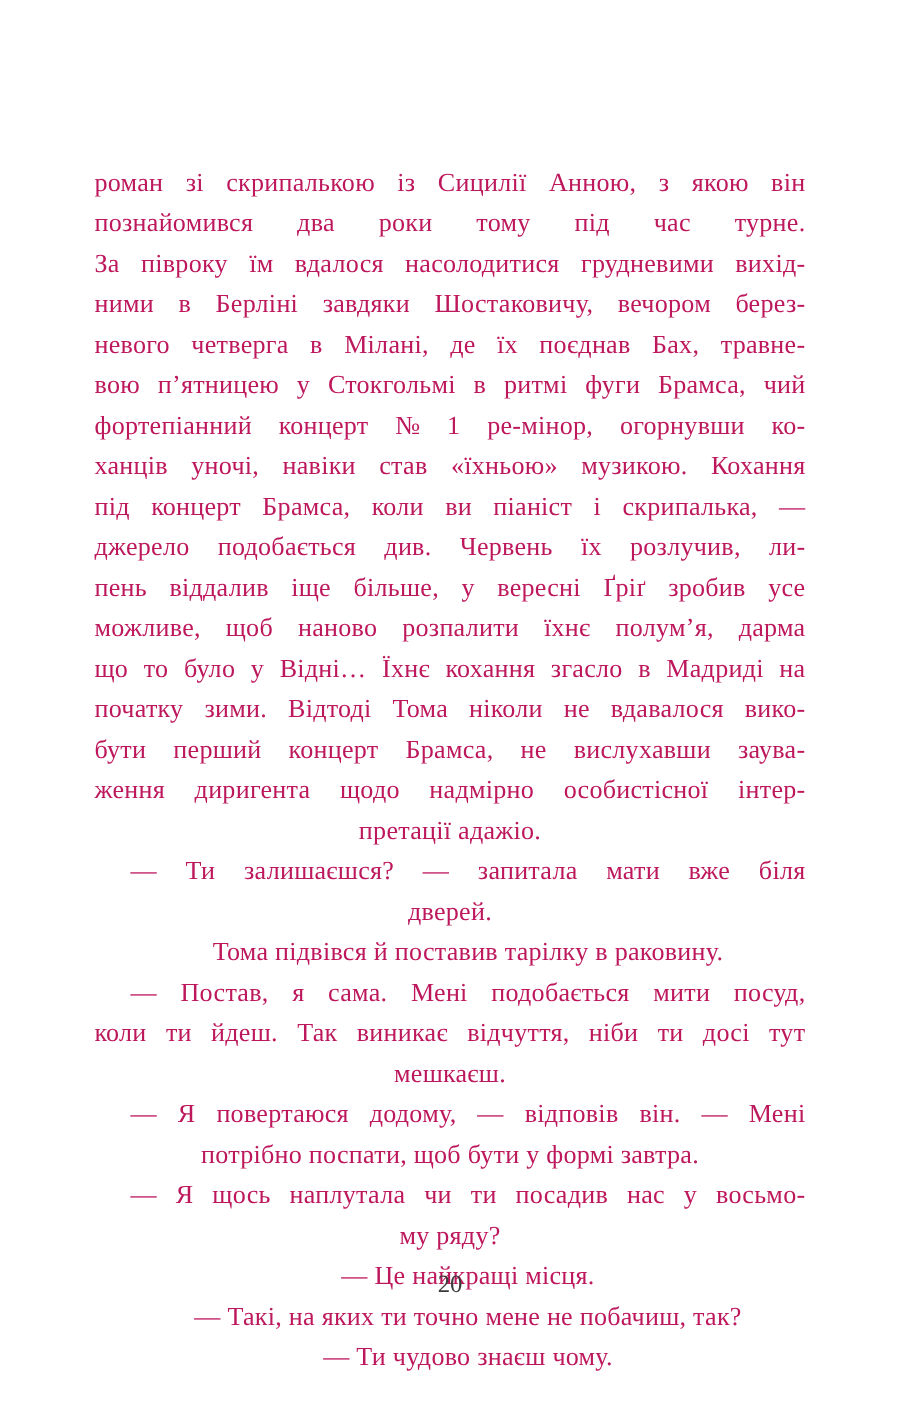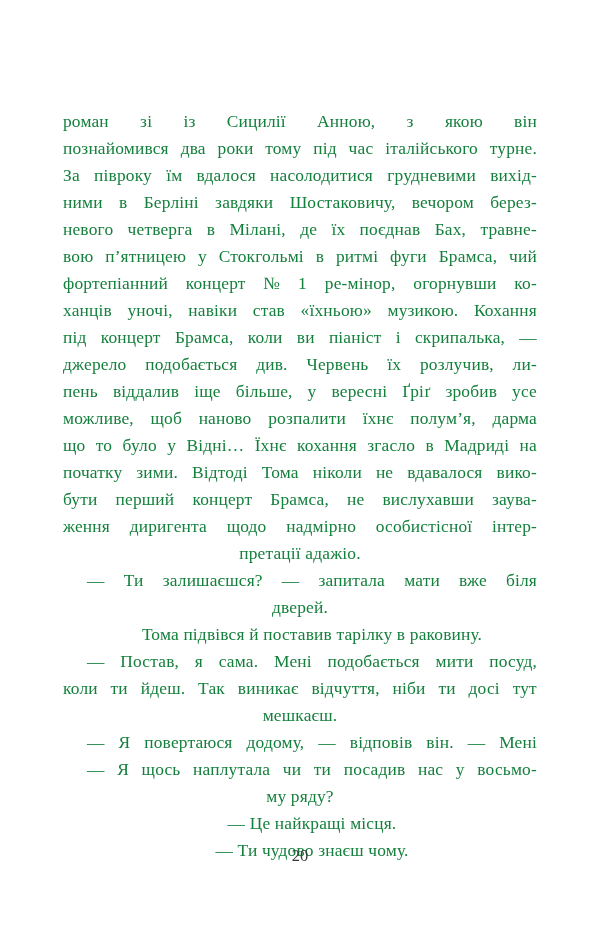--- a/index.html
+++ b/index.html
@@ -41,21 +41,21 @@
 
   
   .line {
     display: block;
     width: 474px;
     height: 27px;
     line-height: 27px;
     font-size: 17.4px;
     letter-spacing: 0.01em;
     white-space: nowrap;
-    color: #15803d;
+    color: #be185d;
   }
 
   
   .line.just {
     display: flex;
     flex-direction: row;
     justify-content: space-between;
     white-space: pre;
   }
   .line.just > .w {
@@ -88,22 +88,22 @@
     color: #3a3a3a;
   }
 </style>
 </head>
 <body>
 
 <div class="page">
 
   <div class="text-block">
       <div class="para">
-        <div class="line just"><span class="w">роман</span><span class="w">зі</span><span class="w">із</span><span class="w">Сицилії</span><span class="w">Анною,</span><span class="w">з</span><span class="w">якою</span><span class="w">він</span></div>
-        <div class="line just"><span class="w">познайомився</span><span class="w">два</span><span class="w">роки</span><span class="w">тому</span><span class="w">під</span><span class="w">час</span><span class="w">італійського</span><span class="w">турне.</span></div>
+        <div class="line just"><span class="w">роман</span><span class="w">зі</span><span class="w">скрипалькою</span><span class="w">із</span><span class="w">Сицилії</span><span class="w">Анною,</span><span class="w">з</span><span class="w">якою</span><span class="w">він</span></div>
+        <div class="line just"><span class="w">познайомився</span><span class="w">два</span><span class="w">роки</span><span class="w">тому</span><span class="w">під</span><span class="w">час</span><span class="w">турне.</span></div>
         <div class="line just"><span class="w">За</span><span class="w">півроку</span><span class="w">їм</span><span class="w">вдалося</span><span class="w">насолодитися</span><span class="w">грудневими</span><span class="w">вихід-</span></div>
         <div class="line just"><span class="w">ними</span><span class="w">в</span><span class="w">Берліні</span><span class="w">завдяки</span><span class="w">Шостаковичу,</span><span class="w">вечором</span><span class="w">берез-</span></div>
         <div class="line just"><span class="w">невого</span><span class="w">четверга</span><span class="w">в</span><span class="w">Мілані,</span><span class="w">де</span><span class="w">їх</span><span class="w">поєднав</span><span class="w">Бах,</span><span class="w">травне-</span></div>
         <div class="line just"><span class="w">вою</span><span class="w">п’ятницею</span><span class="w">у</span><span class="w">Стокгольмі</span><span class="w">в</span><span class="w">ритмі</span><span class="w">фуги</span><span class="w">Брамса,</span><span class="w">чий</span></div>
         <div class="line just"><span class="w">фортепіанний</span><span class="w">концерт</span><span class="w">№</span><span class="w">1</span><span class="w">ре-мінор,</span><span class="w">огорнувши</span><span class="w">ко-</span></div>
         <div class="line just"><span class="w">ханців</span><span class="w">уночі,</span><span class="w">навіки</span><span class="w">став</span><span class="w">«їхньою»</span><span class="w">музикою.</span><span class="w">Кохання</span></div>
         <div class="line just"><span class="w">під</span><span class="w">концерт</span><span class="w">Брамса,</span><span class="w">коли</span><span class="w">ви</span><span class="w">піаніст</span><span class="w">і</span><span class="w">скрипалька,</span><span class="w">—</span></div>
         <div class="line just"><span class="w">джерело</span><span class="w">подобається</span><span class="w">див.</span><span class="w">Червень</span><span class="w">їх</span><span class="w">розлучив,</span><span class="w">ли-</span></div>
         <div class="line just"><span class="w">пень</span><span class="w">віддалив</span><span class="w">іще</span><span class="w">більше,</span><span class="w">у</span><span class="w">вересні</span><span class="w">Ґріґ</span><span class="w">зробив</span><span class="w">усе</span></div>
         <div class="line just"><span class="w">можливе,</span><span class="w">щоб</span><span class="w">наново</span><span class="w">розпалити</span><span class="w">їхнє</span><span class="w">полум’я,</span><span class="w">дарма</span></div>
@@ -120,27 +120,31 @@
       <div class="para">
         <div class="line indent flush">Тома підвівся й поставив тарілку в раковину.</div>
       </div>
       <div class="para">
         <div class="line indent just"><span class="w">—</span><span class="w">Постав,</span><span class="w">я</span><span class="w">сама.</span><span class="w">Мені</span><span class="w">подобається</span><span class="w">мити</span><span class="w">посуд,</span></div>
         <div class="line just"><span class="w">коли</span><span class="w">ти</span><span class="w">йдеш.</span><span class="w">Так</span><span class="w">виникає</span><span class="w">відчуття,</span><span class="w">ніби</span><span class="w">ти</span><span class="w">досі</span><span class="w">тут</span></div>
         <div class="line flush">мешкаєш.</div>
       </div>
       <div class="para">
         <div class="line indent just"><span class="w">—</span><span class="w">Я</span><span class="w">повертаюся</span><span class="w">додому,</span><span class="w">—</span><span class="w">відповів</span><span class="w">він.</span><span class="w">—</span><span class="w">Мені</span></div>
+        <div class="line flush">потрібно поспати, щоб бути у формі завтра.</div>
       </div>
       <div class="para">
         <div class="line indent just"><span class="w">—</span><span class="w">Я</span><span class="w">щось</span><span class="w">наплутала</span><span class="w">чи</span><span class="w">ти</span><span class="w">посадив</span><span class="w">нас</span><span class="w">у</span><span class="w">восьмо-</span></div>
         <div class="line flush">му ряду?</div>
       </div>
       <div class="para">
         <div class="line indent flush">— Це найкращі місця.</div>
+      </div>
+      <div class="para">
+        <div class="line indent flush">— Такі, на яких ти точно мене не побачиш, так?</div>
       </div>
       <div class="para">
         <div class="line indent flush">— Ти чудово знаєш чому.</div>
       </div>
     </div>
 
   <div class="folio">20</div>
 
 </div>
 

